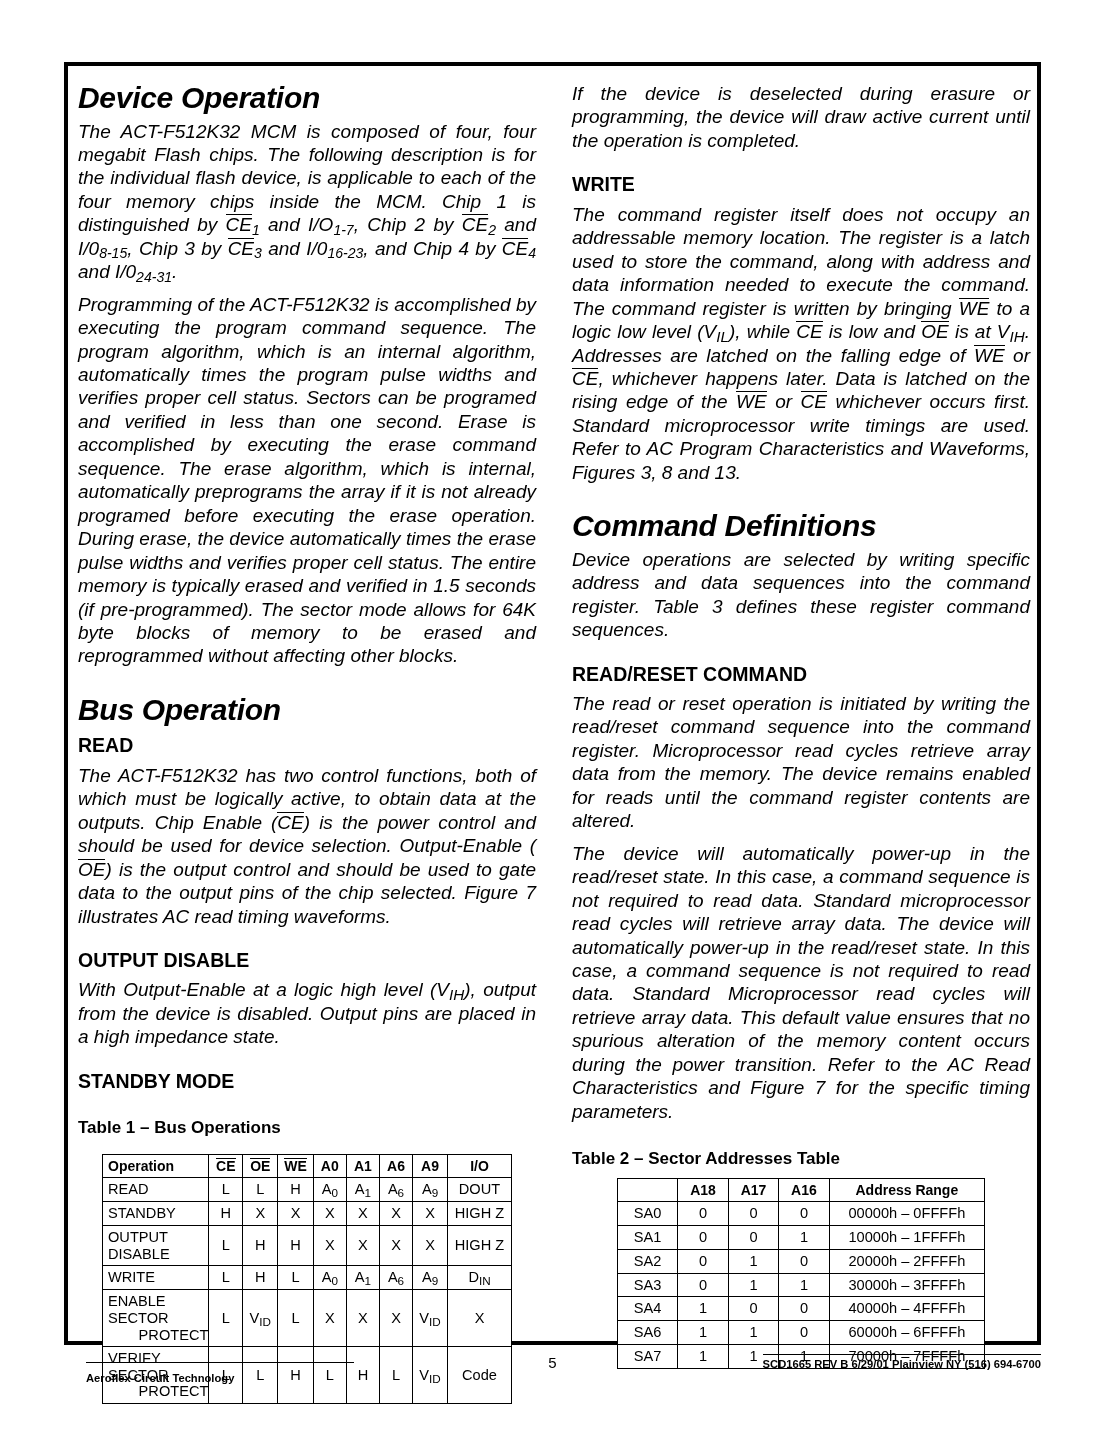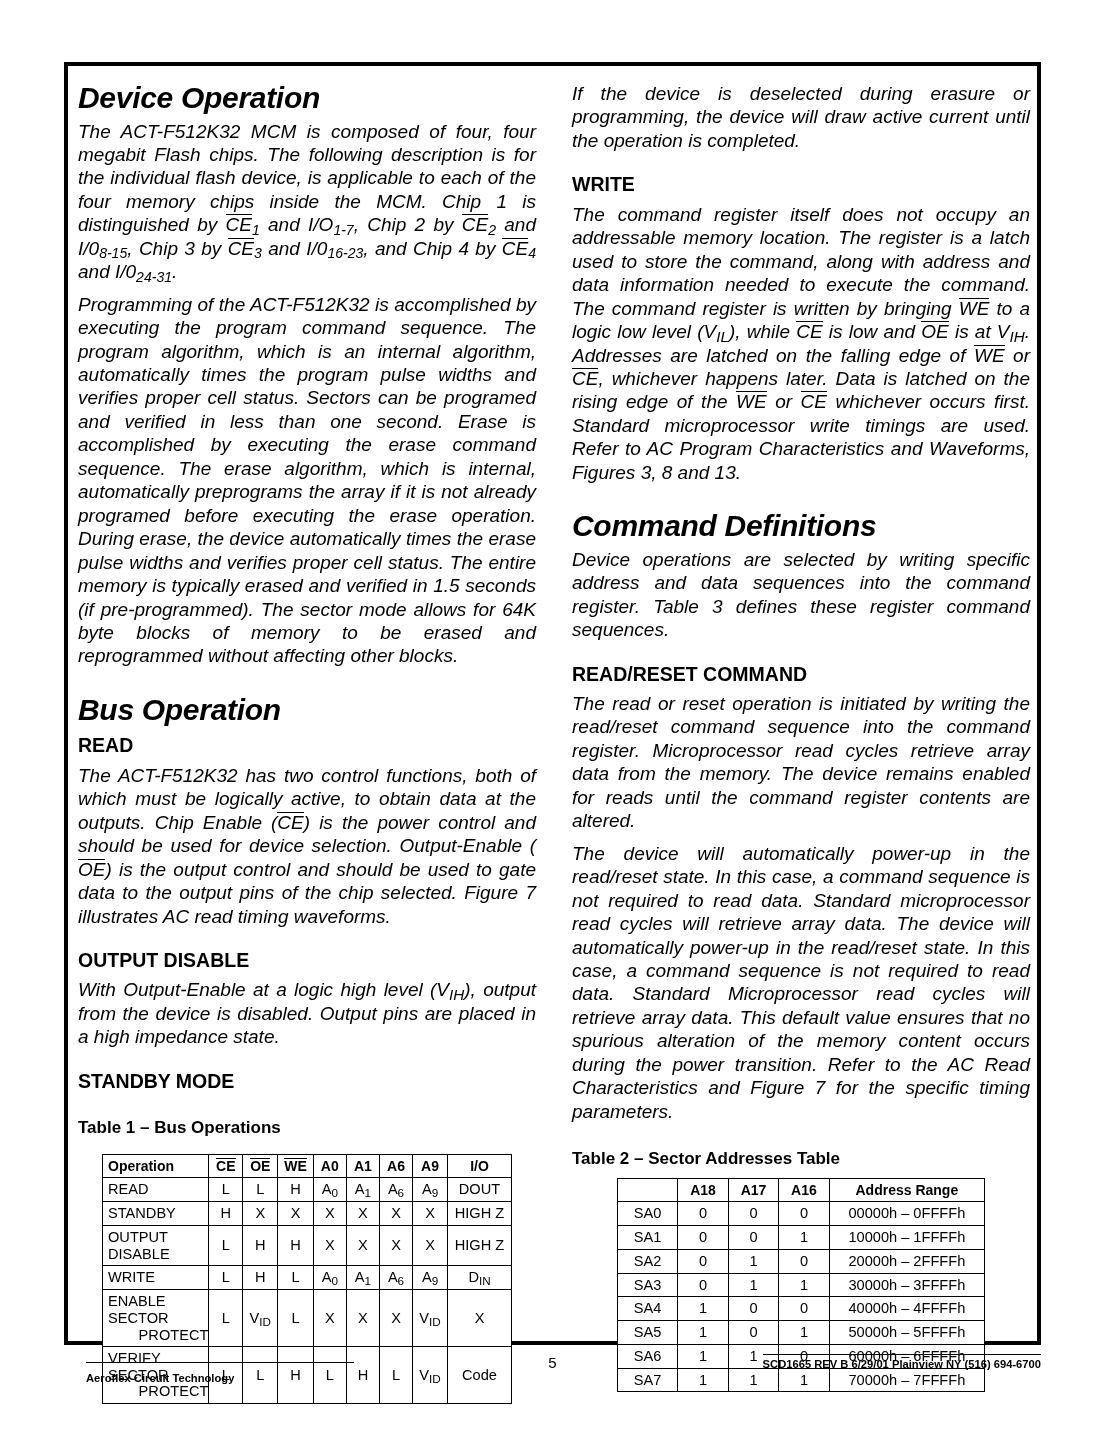--- a/index.html
+++ b/index.html
@@ -362,27 +362,20 @@
                 <td class="range">30000h – 3FFFFh</td>
               </tr>
               <tr>
                 <td class="sa-cell">SA4</td>
                 <td class="bit">1</td>
                 <td class="bit">0</td>
                 <td class="bit">0</td>
                 <td class="range">40000h – 4FFFFh</td>
               </tr>
               <tr>
-                <td class="sa-cell">SA5</td>
-                <td class="bit">1</td>
-                <td class="bit">0</td>
-                <td class="bit">1</td>
-                <td class="range">50000h – 5FFFFh</td>
-              </tr>
-              <tr>
                 <td class="sa-cell">SA6</td>
                 <td class="bit">1</td>
                 <td class="bit">1</td>
                 <td class="bit">0</td>
                 <td class="range">60000h – 6FFFFh</td>
               </tr>
               <tr>
                 <td class="sa-cell">SA7</td>
                 <td class="bit">1</td>
                 <td class="bit">1</td>

